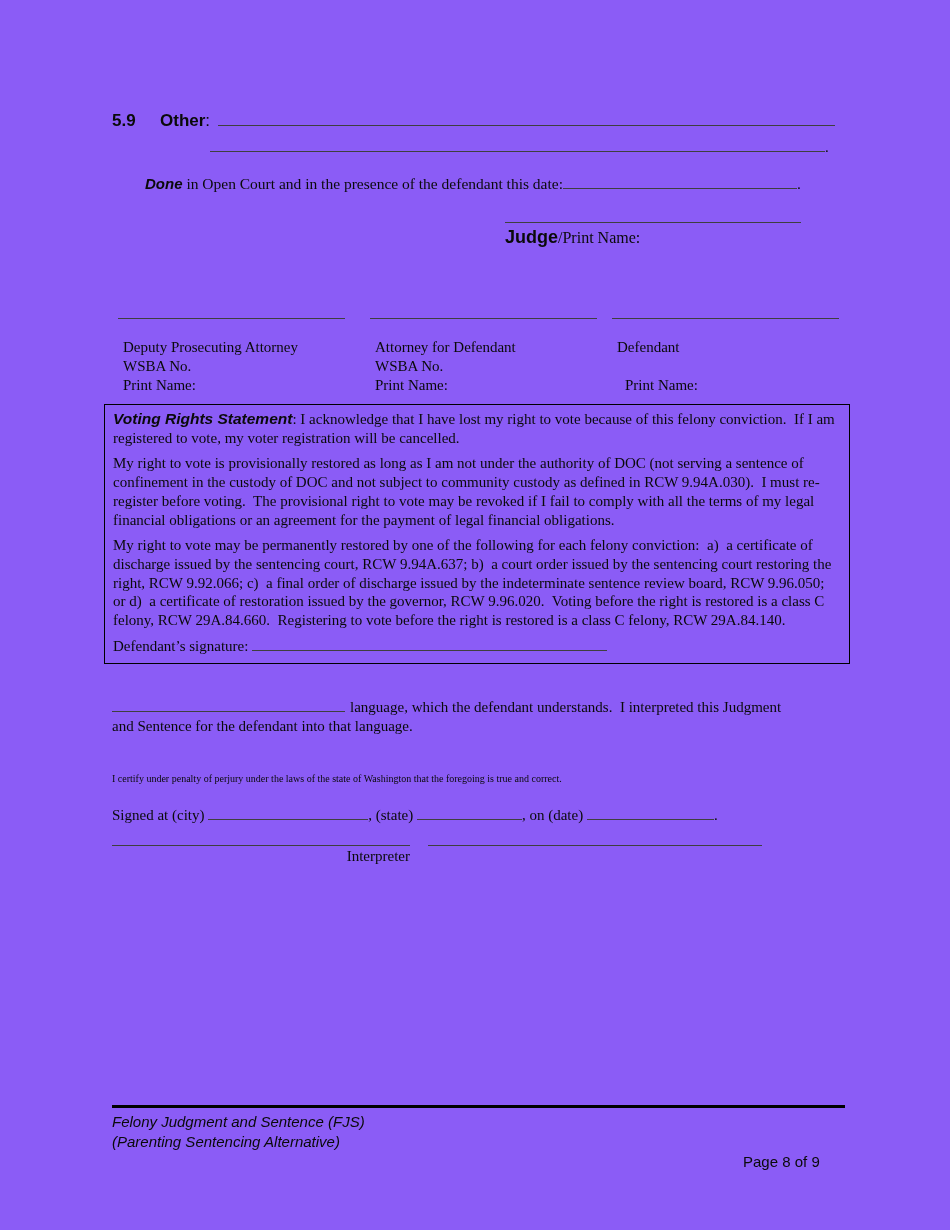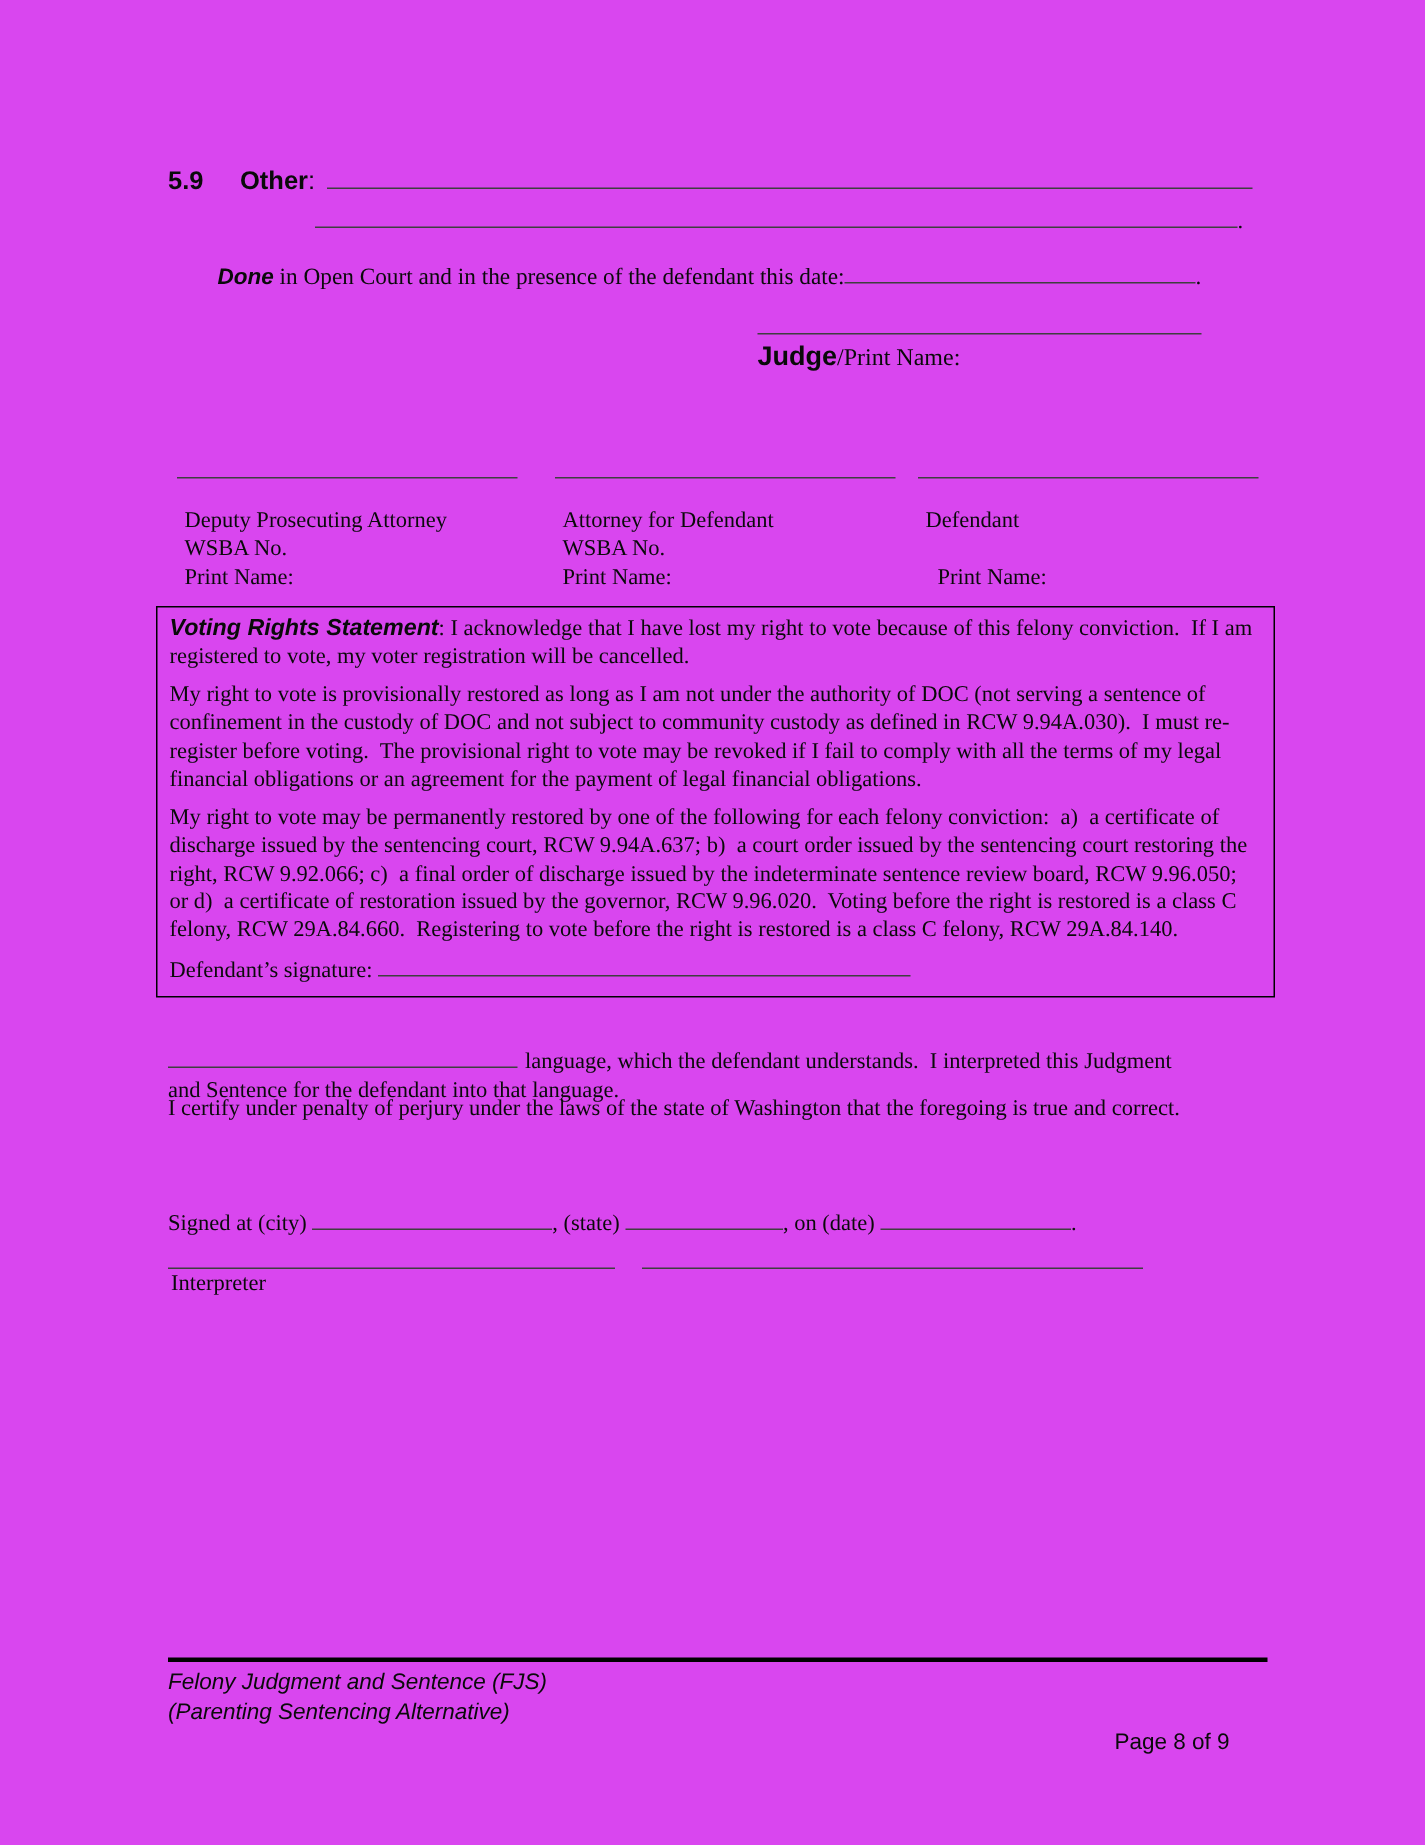--- a/index.html
+++ b/index.html
@@ -1,19 +1,19 @@
 <!DOCTYPE html>
 <html><head>
 <meta charset="utf-8">
 <style>
   html,body{margin:0;padding:0;background:#e8e8e8;}
   .page{
     position:relative;
     width:950px;height:1230px;
-    background:#d946ef;
+    background:#8b5cf6;
     margin:0 auto;
     font-family:"Liberation Serif", serif;
     color:#0a0a0a;
     overflow:hidden;
   }
   .serif{font-family:"Liberation Serif", serif;}
   .abs{position:absolute;}
 
   
   .bl{display:inline-block;border-bottom:1px solid #3f3f3f;height:13px;vertical-align:baseline;}
@@ -50,31 +50,31 @@
   }
   .vbox p{margin:0 0 7px 0;white-space:pre-wrap;}
   .vbox p:last-child{margin-bottom:0;}
   .vr-head{font-family:"Liberation Sans",sans-serif;font-weight:bold;font-style:italic;font-size:15.5px;}
   .vbox .bl{width:355px;}
 
   .interp{left:112px;top:698px;width:770px;font-size:15px;line-height:19.3px;}
   .interp .line{white-space:pre-wrap;}
   .interp .bl{width:233px;margin-right:5px;}
 
-  .certify{left:112px;top:731px;font-size:15px;white-space:pre-wrap;}
+  .certify{left:112px;top:773px;font-size:10px;white-space:pre-wrap;}
 
   .signed{left:112px;top:806px;font-size:15px;}
   .signed .b1{width:160px;}
   .signed .b2{width:105px;}
   .signed .b3{width:127px;}
 
   .isig{top:827px;}
   .isig .hline{height:18px;}
   .isig .lab{font-size:15px;margin-top:2px;padding-left:2px;}
-  .isig.s1{left:112px;width:298px;}
+  .isig.s1{left:112px;width:298px;text-align:right;}
   .isig.s2{left:428px;width:334px;}
 
   .frule{left:112px;top:1105px;width:733px;height:3px;background:#000;}
   .fleft{left:112px;top:1112px;font-family:"Liberation Sans",sans-serif;font-style:italic;font-size:15px;line-height:19.5px;}
   .fpage{left:743px;top:1116px;width:100px;font-family:"Liberation Sans",sans-serif;font-size:15px;margin-top:37px;}
 </style>
 </head>
 <body>
 
 <div class="page">

